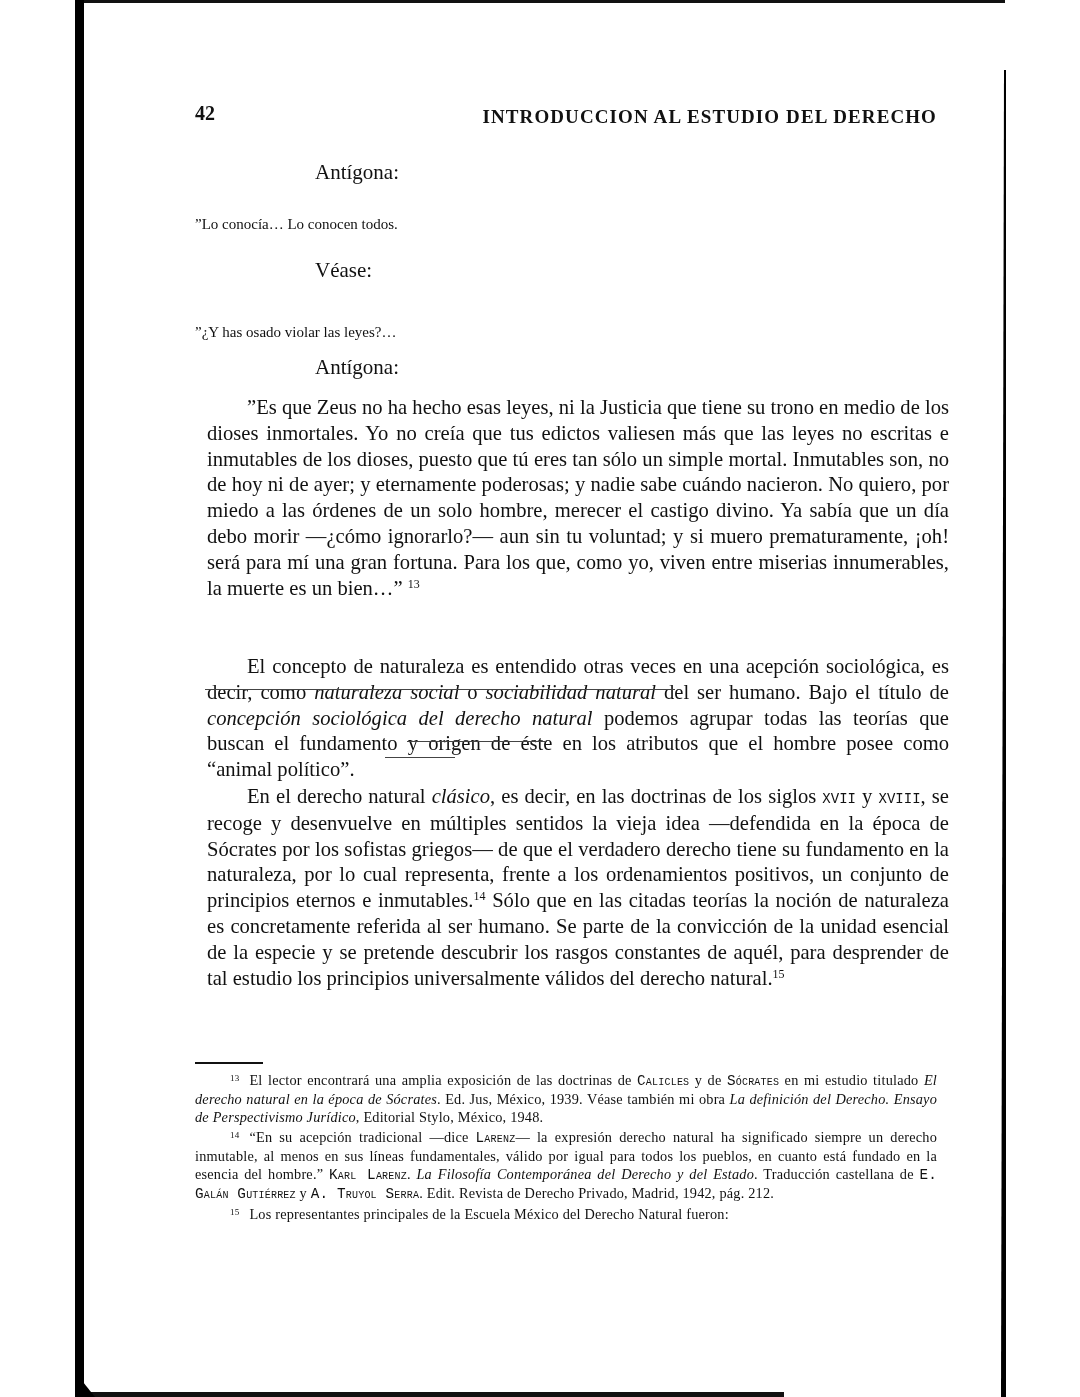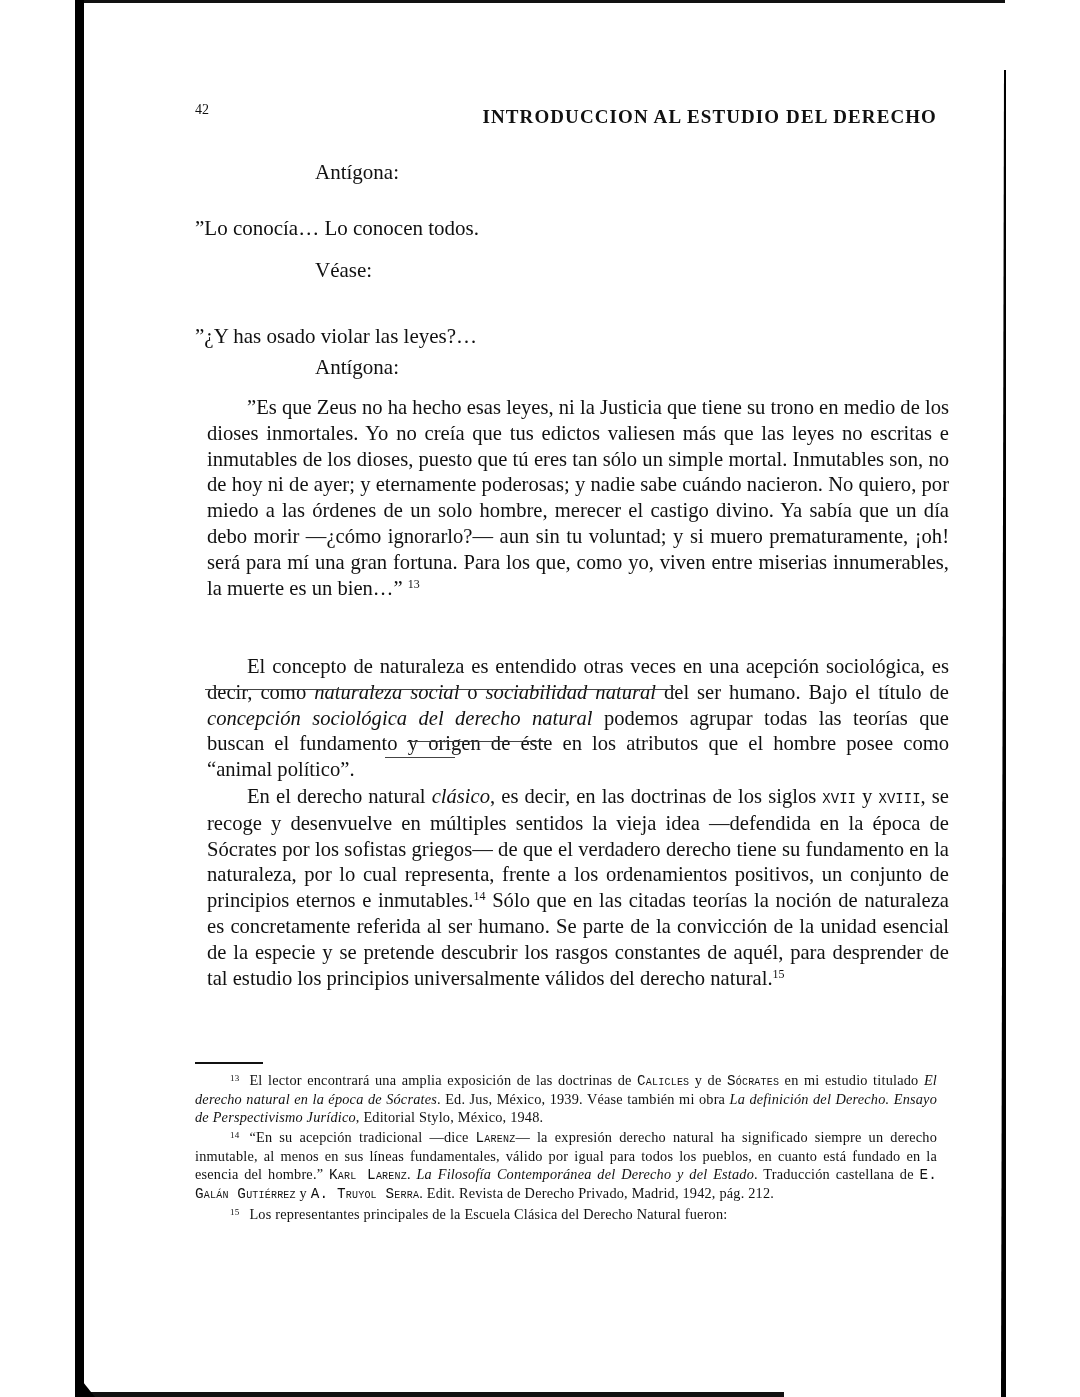--- a/index.html
+++ b/index.html
@@ -6,24 +6,24 @@
   body { width: 1080px; height: 1397px; position: relative; overflow: hidden; }
   .scan-edge-left { position: absolute; left: 75px; top: 0; width: 9px; height: 1397px; background: #000; }
   .scan-edge-top { position: absolute; left: 75px; top: 0; width: 930px; height: 3px; background: #111; }
   .scan-edge-right { position: absolute; left: 1001px; top: 70px; width: 5px; height: 1327px; background: #000;
      clip-path: polygon(60% 0, 100% 0, 100% 100%, 0 100%); }
   .scan-edge-bottom { position: absolute; left: 84px; top: 1392px; width: 700px; height: 5px; background: #111; }
   .scan-corner { position: absolute; left: 75px; top: 1372px; width: 0; height: 0;
      border-left: 20px solid #000; border-top: 25px solid transparent; }
   .page { position: absolute; left: 195px; top: 0; width: 742px; font-family: "Liberation Serif", "DejaVu Serif", serif; color: #111; }
   .running-head { position: absolute; top: 102px; left: 0; width: 742px; height: 24px; }
-  .page-number { position: absolute; left: 0; top: 0; font-size: 14px; font-weight: normal; }
+  .page-number { position: absolute; left: 0; top: 0; font-size: 20px; font-weight: bold; }
   .running-title { position: absolute; right: 0; top: 4px; font-size: 19px; font-weight: bold; letter-spacing: 1.1px; }
   .speaker { position: absolute; left: 0; width: 742px; font-size: 21px; padding-left: 120px; box-sizing: border-box; }
-  .line { position: absolute; left: 0; font-size: 21px; white-space: nowrap; text-align: right; }
+  .line { position: absolute; left: 0; font-size: 15px; white-space: nowrap; text-align: right; }
   .body-block { position: absolute; left: 0; width: 742px; font-size: 20.6px; line-height: 25.8px; text-align: justify; margin-left: 12px; }
   .body-block p { margin: 0; text-indent: 40px; }
   sup { font-size: 12px; line-height: 0; vertical-align: 7px; }
   .sc { font-variant: small-caps; font-family: Liberation Mono, monospace; }
   .footnote-rule { position: absolute; left: 0; top: 1062px; width: 68px; height: 2px; background: #111; }
   .footnotes { position: absolute; left: 0; top: 1069px; width: 742px; font-size: 14.3px; line-height: 18px; text-align: justify; letter-spacing: 0.2px; }
   .footnotes p { margin: 0; text-indent: 35px; }
   .fn-num { font-size: 9px; vertical-align: 4px; margin-right: 10px; }
   .pencil { position: absolute; height: 1px; background: #444; }
 </style>
@@ -63,16 +63,16 @@
 
   <div class="pencil" style="top:689px;left:10px;width:470px;"></div>
   <div class="pencil" style="top:741px;left:212px;width:140px;"></div>
   <div class="pencil" style="top:757px;left:190px;width:70px;"></div>
 
   <div class="footnote-rule"></div>
 
   <div class="footnotes">
     <p><span class="fn-num">13</span><span>El lector encontrará una amplia exposición de las doctrinas de </span><span class="sc">Calicles</span><span> y de </span><span class="sc">Sócrates</span><span> en mi estudio titulado </span><i>El derecho natural en la época de Sócrates</i><span>. Ed. Jus, México, 1939. Véase también mi obra </span><i>La definición del Derecho. Ensayo de Perspectivismo Jurídico</i><span>, Editorial Stylo, México, 1948.</span></p>
     <p><span class="fn-num">14</span><span>“En su acepción tradicional —dice </span><span class="sc">Larenz</span><span>— la expresión derecho natural ha significado siempre un derecho inmutable, al menos en sus líneas fundamentales, válido por igual para todos los pueblos, en cuanto está fundado en la esencia del hombre.” </span><span class="sc">Karl Larenz</span><span>. </span><i>La Filosofía Contemporánea del Derecho y del Estado</i><span>. Traducción castellana de </span><span class="sc">E. Galán Gutiérrez</span><span> y </span><span class="sc">A. Truyol Serra</span><span>. Edit. Revista de Derecho Privado, Madrid, 1942, pág. 212.</span></p>
-    <p><span class="fn-num">15</span><span>Los representantes principales de la Escuela Clásica del Derecho Natural fueron:</span></p>
+    <p><span class="fn-num">15</span><span>Los representantes principales de la Escuela México del Derecho Natural fueron:</span></p>
   </div>
 
 </div>
 
 </body></html>

